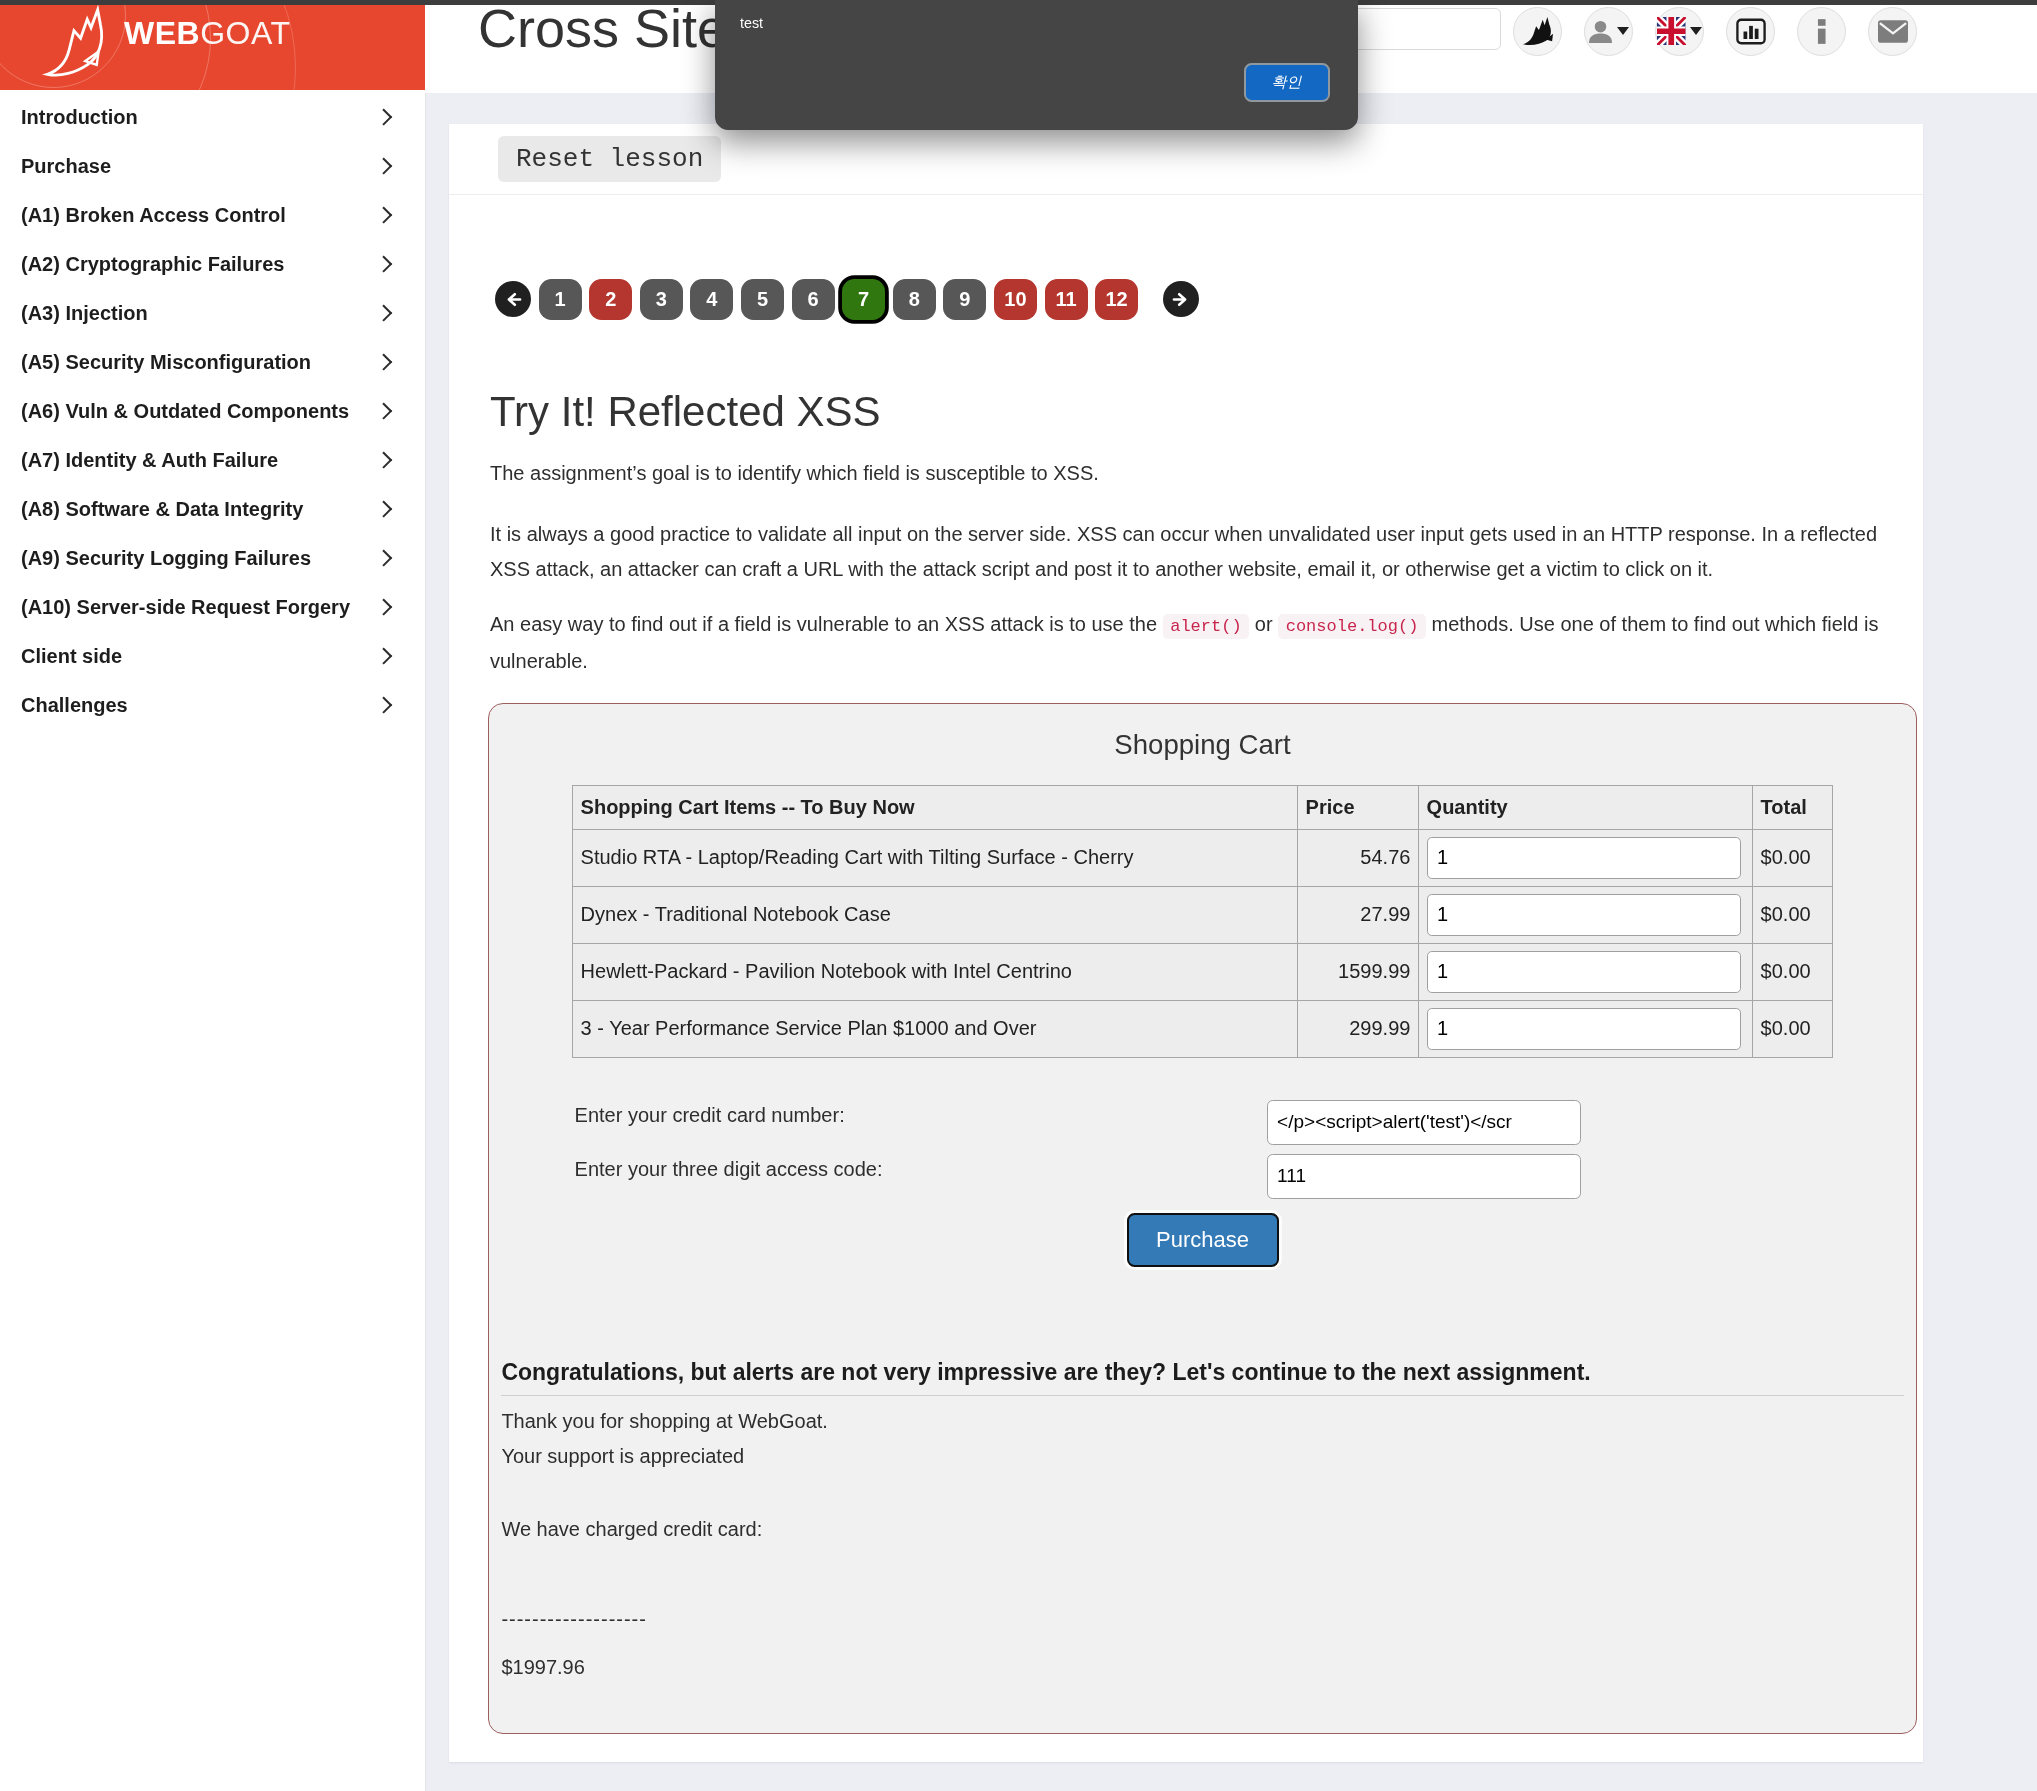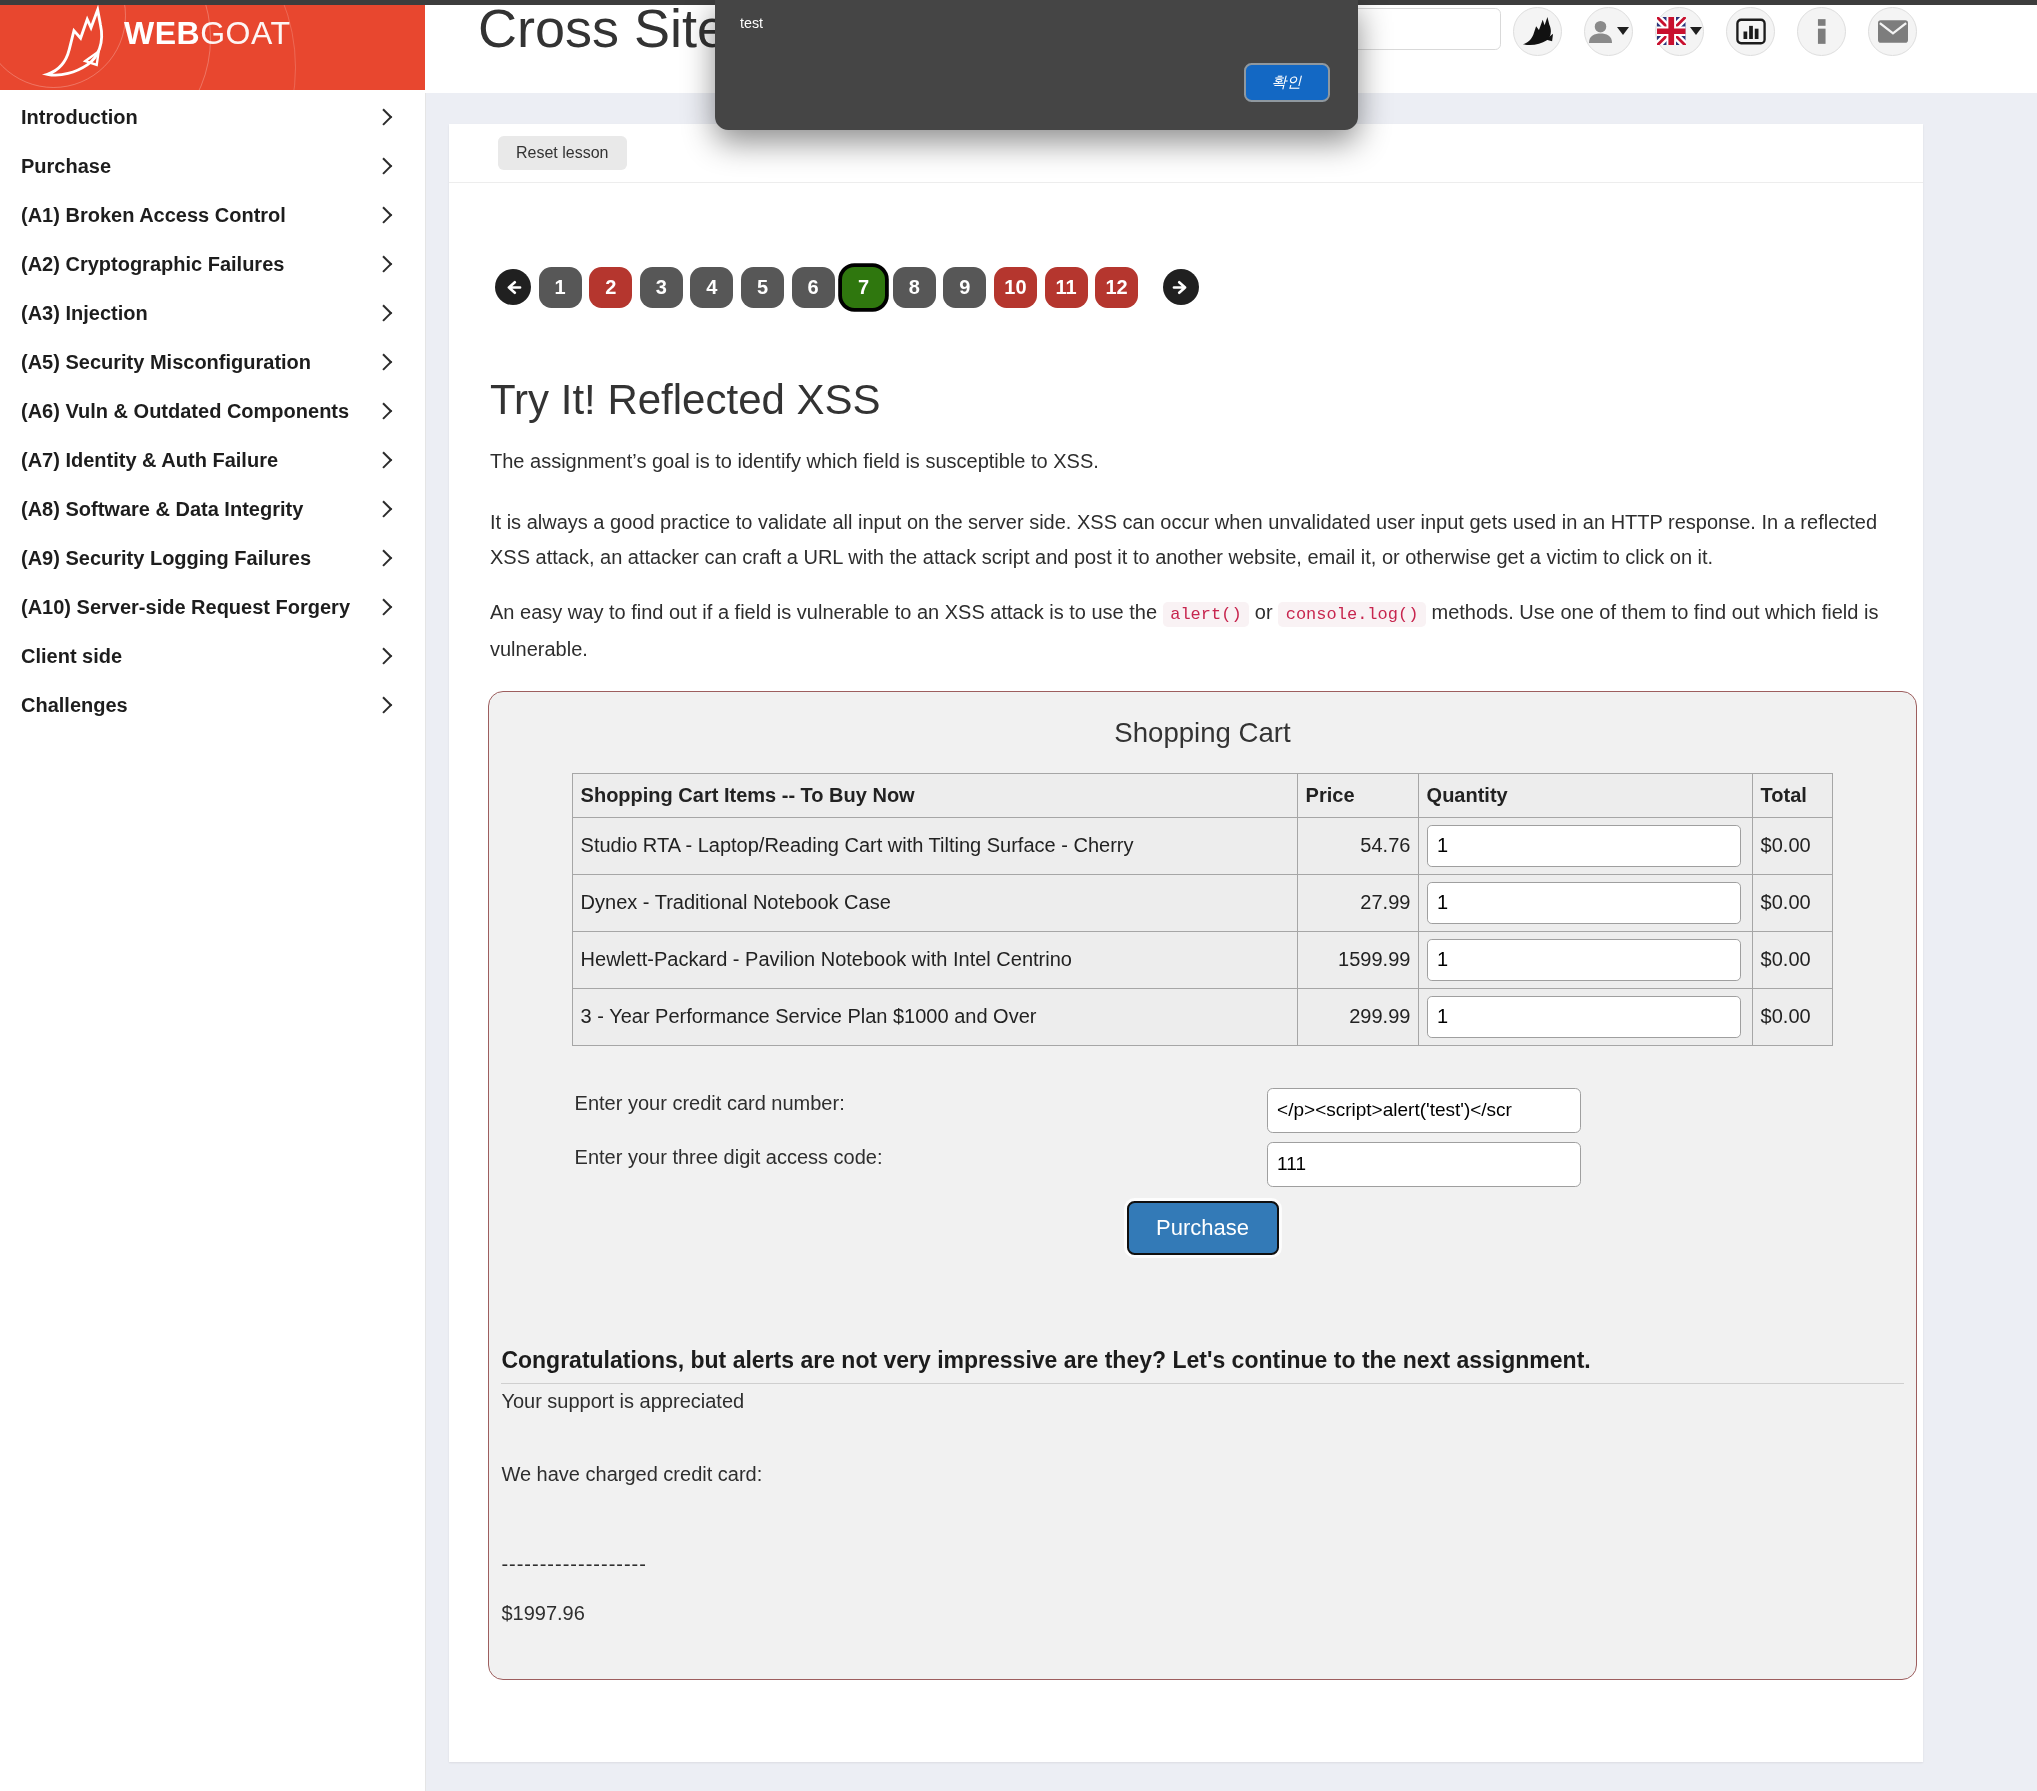--- a/index.html
+++ b/index.html
@@ -49,21 +49,21 @@
   
   .dialog{position:absolute;left:715px;top:0;width:643px;height:130px;background:#454545;z-index:60;
           border-radius:0 0 13.3px 13.3px;box-shadow:0 11.4px 32px rgba(0,0,0,.45);}
   .dialog .msg{position:absolute;left:25px;top:15px;color:#fff;font-size:14.3px;}
   .confirm-btn{position:absolute;right:28.5px;bottom:28.5px;width:86px;height:39px;background:#1368c4;
                border:2.9px solid #8f989f;border-radius:7.6px;color:#fff;font-size:15px;
                font-family:"Liberation Sans",sans-serif;cursor:pointer;font-style:italic;}
 
   
   .reset-btn{display:inline-block;margin:12.4px 0 0 49px;padding:7.6px 18px;background:#e9e9e9;
-             border:none;border-radius:5.7px;font-size:16px;color:#333;font-family:Liberation Sans, sans-serif;cursor:pointer;}
+             border:none;border-radius:5.7px;font-size:26px;color:#333;font-family:Liberation Mono, monospace;cursor:pointer;}
   .hdr-div{border:none;border-top:1px solid #ededed;margin:12.4px 0 0 0;}
 
   .pager{display:flex;align-items:center;gap:7.6px;margin:84px 0 0 46px;}
   .pgarrow{width:36px;height:36px;border-radius:50%;background:#202020;display:flex;align-items:center;
            justify-content:center;cursor:pointer;flex:0 0 auto;}
   .pg{width:43px;height:41px;border-radius:12.4px;display:flex;align-items:center;justify-content:center;
       color:#fff;font-size:20px;font-weight:bold;cursor:pointer;flex:0 0 auto;}
   .pg.gray{background:#575757;}
   .pg.red{background:#b5362e;}
   .pg.current{background:#2f770e;box-shadow:0 0 0 3.8px #000;}
@@ -316,20 +316,21 @@
       <div class="formrow second">
         <label>Enter your three digit access code:</label>
         <input class="cc-input" type="text" value="111" style="">
       </div>
 
       <button class="purchase-btn">Purchase</button>
 
       <div class="congrats">
         <div class="bold">Congratulations, but alerts are not very impressive are they? Let's continue to the next assignment.</div>
         <hr>
+        <div class="line thanks">Thank you for shopping at WebGoat.</div>
         <div class="line">Your support is appreciated</div>
         <div class="line charged">We have charged credit card:</div>
         <div class="line dashes">-------------------</div>
         <div class="line amount">$1997.96</div>
       </div>
     </div>
   </div>
 
   <div class="topstrip"></div>
 

